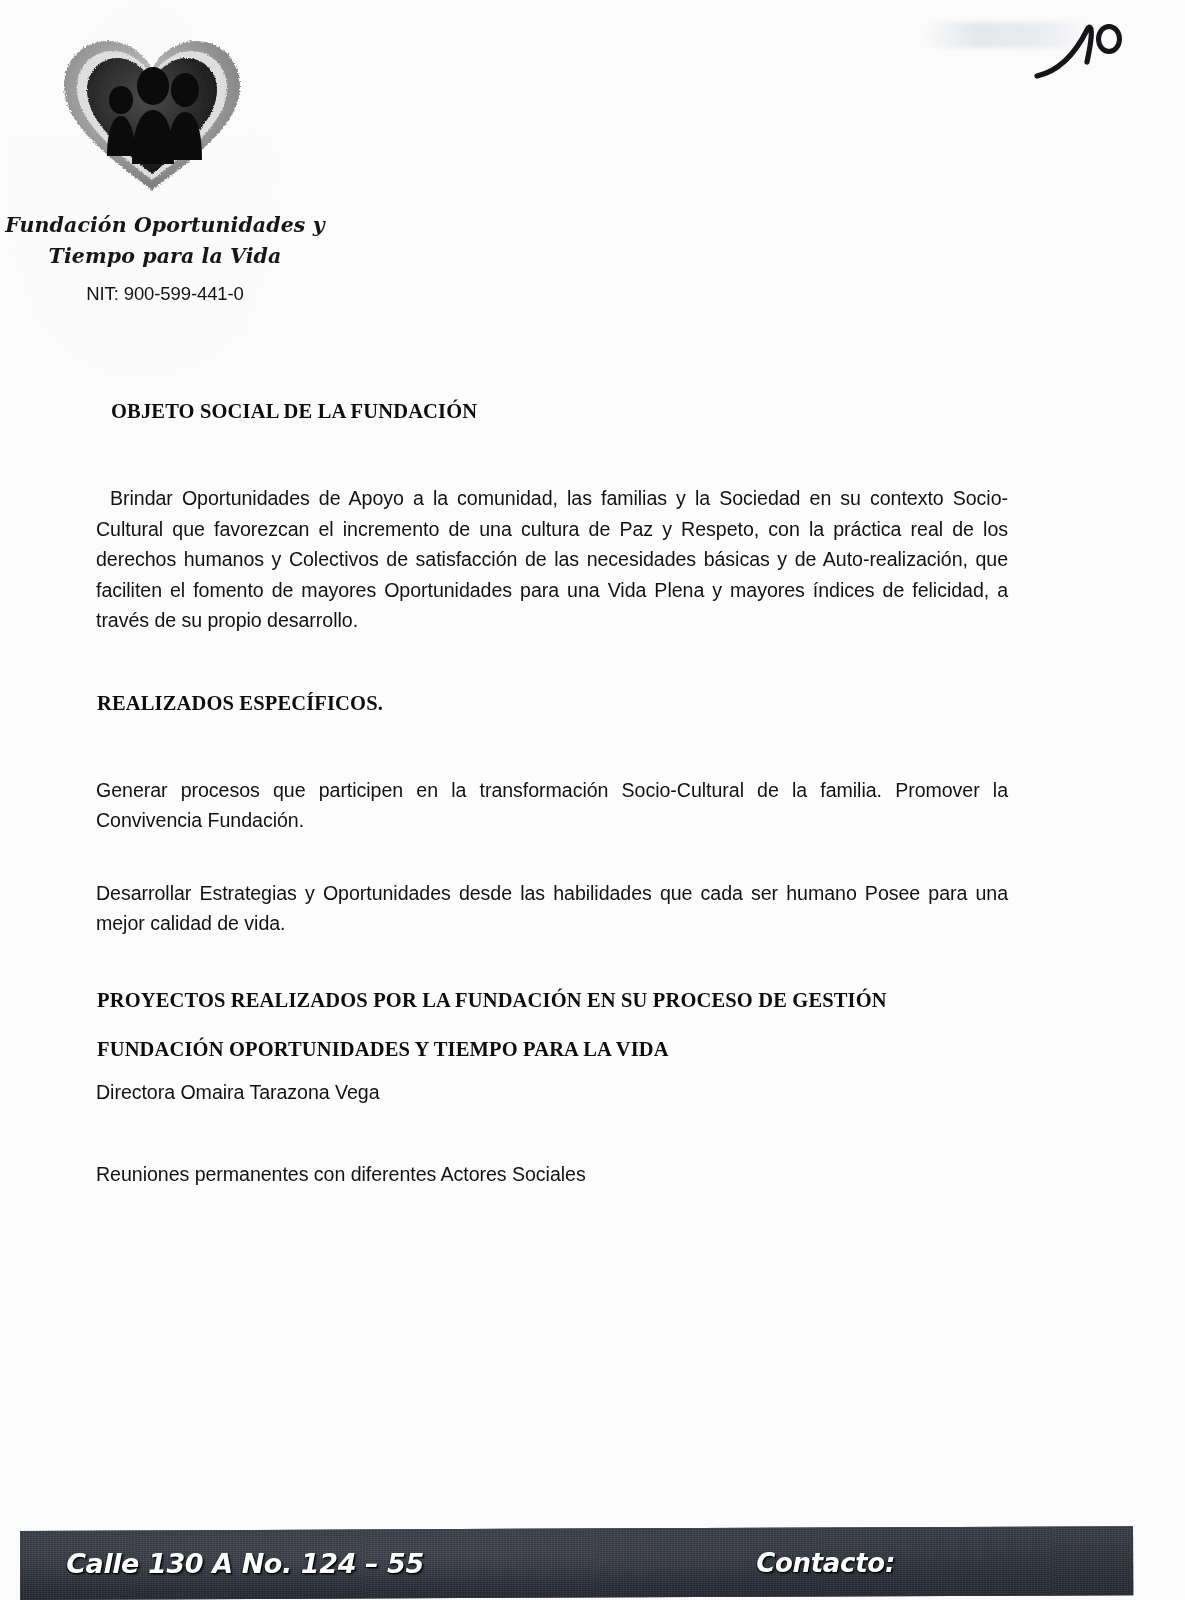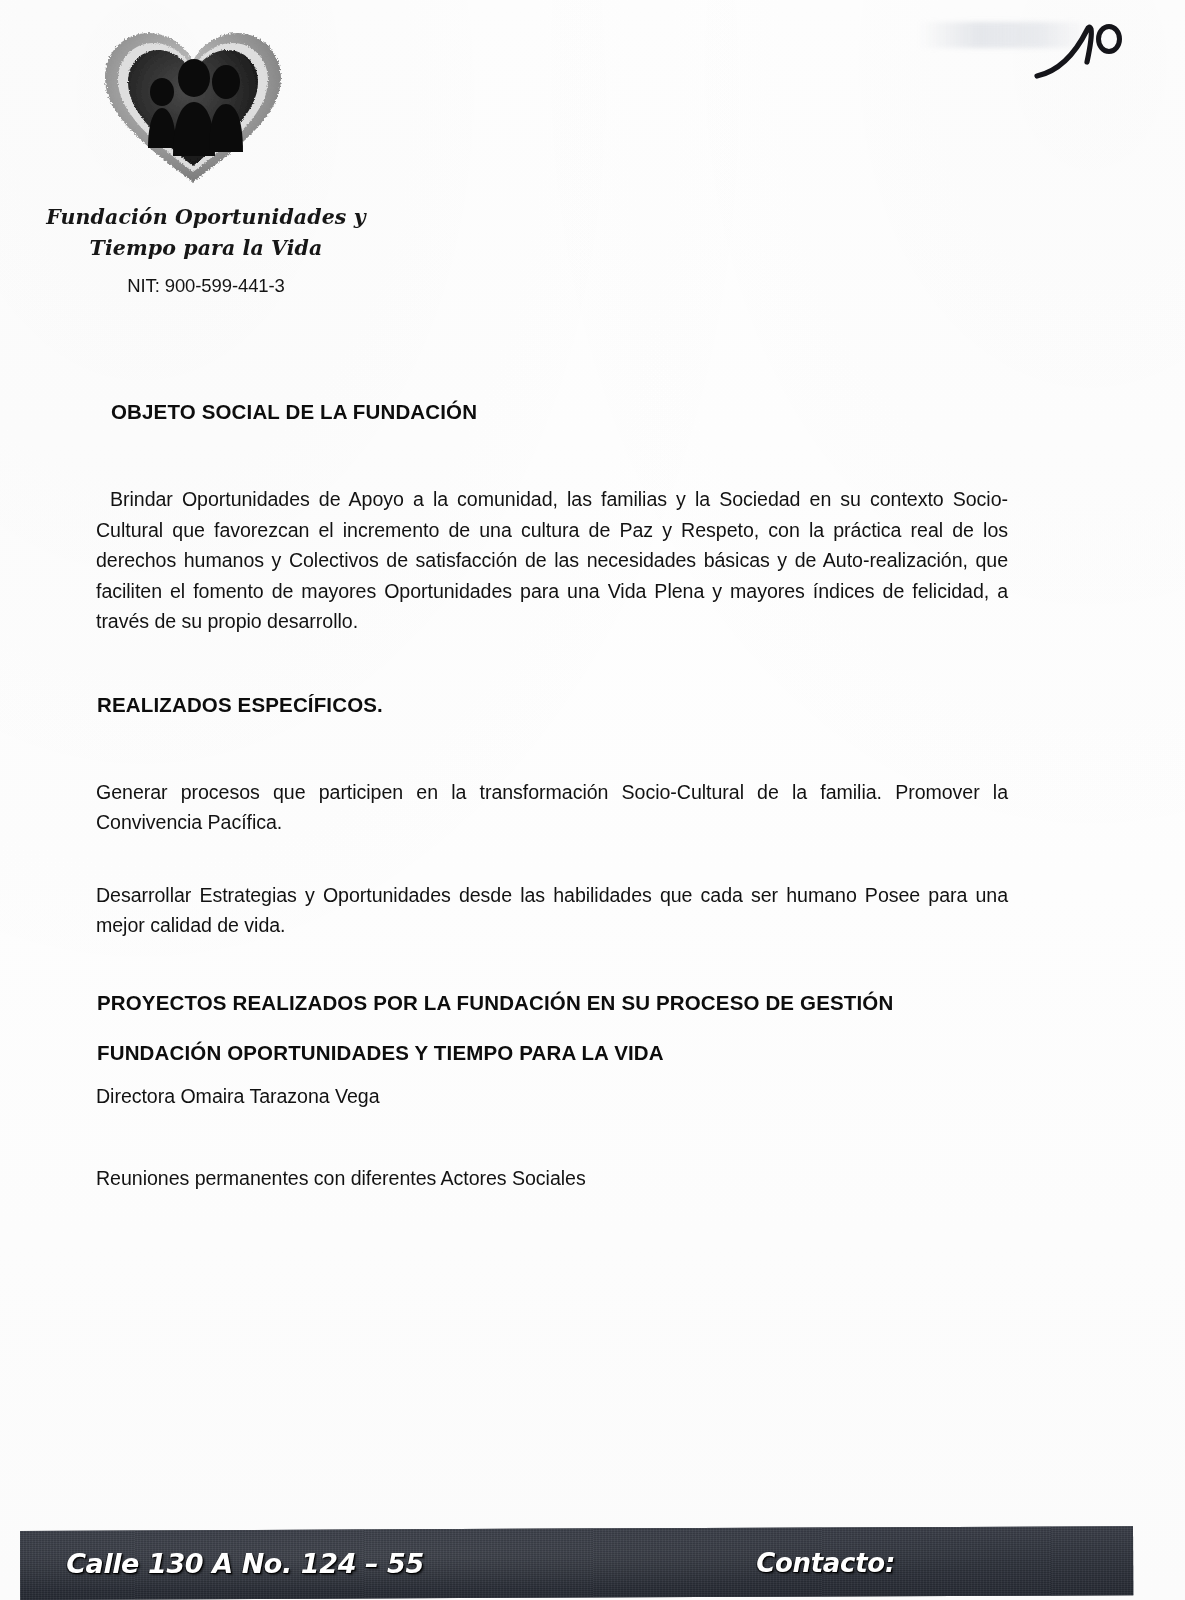--- a/index.html
+++ b/index.html
@@ -44,23 +44,22 @@
     width: 170px;
     height: 26px;
     background: linear-gradient(90deg, rgba(190,195,205,0.00) 0%, rgba(175,182,196,0.30) 35%, rgba(168,176,192,0.22) 70%, rgba(190,195,205,0.00) 100%);
     filter: blur(2.4px);
   }
 
   
   .letterhead {
     position: absolute;
     left: 0;
-    top: 16px;
+    top: 24px;
     width: 400px;
-    padding-left: 41px;
   }
   .logo-wrap {
     width: 200px;
     margin-left: 52px;
     height: 180px;
     position: relative;
   }
   .logo-wrap svg { display: block; }
 
   .org-name {
@@ -93,20 +92,21 @@
     left: 0;
     top: 400px;
     width: 1185px;
   }
 
   .h-section {
     font-size: 20.5px;
     font-weight: bold;
     letter-spacing: 0.15px;
     color: #0d0d0d;
+    font-family: Liberation Serif, serif;
   }
   .h-indent-a { margin-left: 111px; }
   .h-indent-b { margin-left: 97px; }
 
   .para {
     margin-left: 96px;
     width: 912px;
     font-size: 19.6px;
     line-height: 30.5px;
     text-align: justify;
@@ -301,38 +301,38 @@
           <path d="M116 136 C 116 100, 124 88, 133 88 C 142 88, 150 100, 150 136 Z"></path>
         </g>
       </svg>
     </div>
 
     <div class="org-name">
       <span>Fundación Oportunidades y</span>
       <span class="line2">Tiempo para la Vida</span>
     </div>
 
-    <div class="nit">NIT: 900-599-441-3</div>
+    <div class="nit">NIT: 900-599-441-0</div>
   </div>
 
   <div class="body-area">
 
     <div class="h-section h-indent-a">OBJETO SOCIAL DE LA FUNDACIÓN</div>
 
     <div class="sp-60"></div>
 
     <div class="para indent-first">Brindar Oportunidades de Apoyo a la comunidad, las familias y la Sociedad en su contexto Socio-Cultural que favorezcan el incremento de una cultura de  Paz y Respeto, con la práctica real de los derechos humanos y Colectivos de satisfacción de las necesidades básicas y de Auto-realización, que faciliten el fomento de mayores Oportunidades para una Vida Plena y mayores índices de felicidad, a través de su propio desarrollo.</div>
 
     <div class="sp-56"></div>
 
     <div class="h-section h-indent-b">REALIZADOS ESPECÍFICOS.</div>
 
     <div class="sp-60"></div>
 
-    <div class="para">Generar procesos que participen en la transformación Socio-Cultural de la familia. Promover la Convivencia Pacífica.</div>
+    <div class="para">Generar procesos que participen en la transformación Socio-Cultural de la familia. Promover la Convivencia Fundación.</div>
 
     <div class="sp-42"></div>
 
     <div class="para">Desarrollar  Estrategias y Oportunidades  desde    las habilidades que cada ser humano Posee para una mejor calidad de vida.</div>
 
     <div class="sp-50"></div>
 
     <div class="h-section h-indent-b">PROYECTOS REALIZADOS POR LA FUNDACIÓN EN SU PROCESO DE GESTIÓN</div>
 
     <div class="sp-26"></div>

